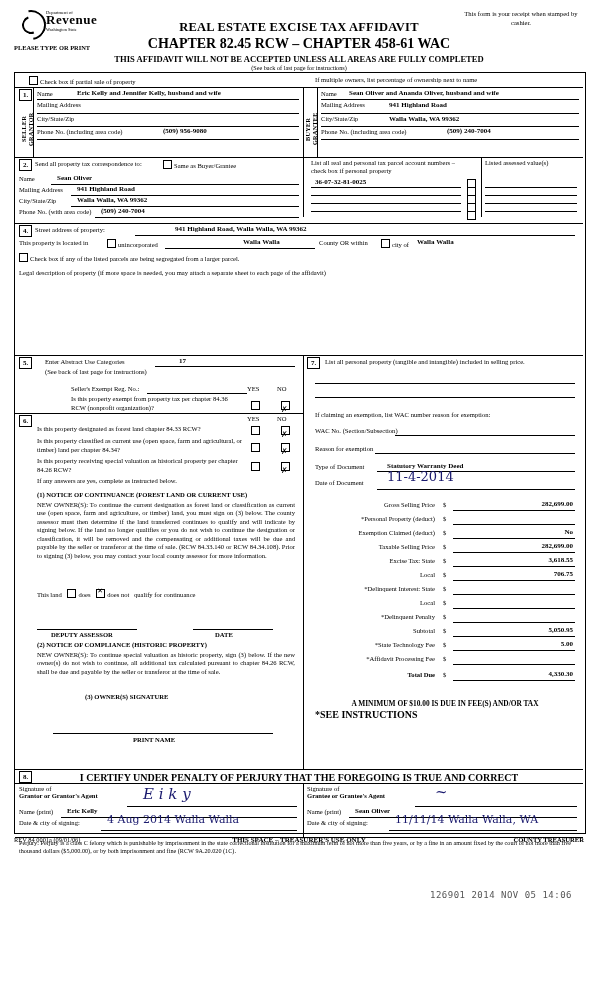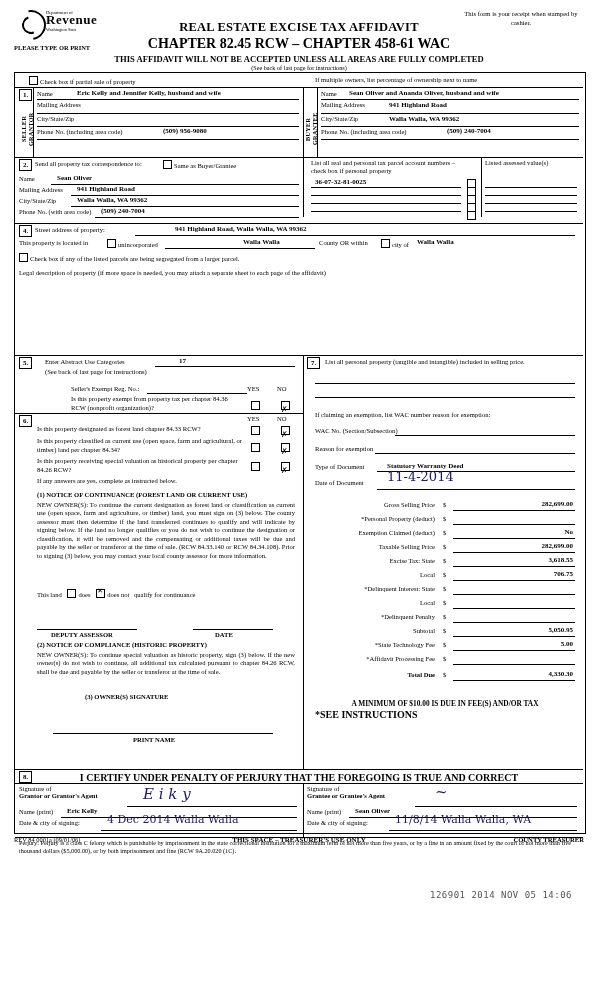--- a/index.html
+++ b/index.html
@@ -304,31 +304,31 @@
     <div class="hline" style="left:0;top:710px;width:568px;"></div>
     <div class="vline" style="left:288px;top:710px;height:54px;"></div>
 
     <div class="lbl" style="left:4px;top:712px;">Signature of<br><b>Grantor or Grantor's Agent</b></div>
     <div class="sig1" style="position:absolute;left:128px;top:712px;">E i k y</div>
     <div class="hline" style="left:112px;top:733px;width:170px;"></div>
     <div class="lbl" style="left:4px;top:735px;">Name (print)</div>
     <div class="fld" style="left:52px;top:734px;">Eric Kelly</div>
     <div class="hline" style="left:46px;top:744px;width:236px;"></div>
     <div class="lbl" style="left:4px;top:746px;">Date &amp; city of signing:</div>
-    <div class="handblue" style="position:absolute;left:92px;top:740px;font-size:11px;">4 Dec 2014  Walla Walla</div>
+    <div class="handblue" style="position:absolute;left:92px;top:740px;font-size:11px;">4 Aug 2014  Walla Walla</div>
     <div class="hline" style="left:86px;top:757px;width:196px;"></div>
 
     <div class="lbl" style="left:292px;top:712px;">Signature of<br><b>Grantee or Grantee's Agent</b></div>
     <div class="sig1" style="position:absolute;left:420px;top:710px;">~</div>
     <div class="hline" style="left:400px;top:733px;width:162px;"></div>
     <div class="lbl" style="left:292px;top:735px;">Name (print)</div>
     <div class="fld" style="left:340px;top:734px;">Sean  Oliver</div>
     <div class="hline" style="left:334px;top:744px;width:228px;"></div>
     <div class="lbl" style="left:292px;top:746px;">Date &amp; city of signing:</div>
-    <div class="handblue" style="position:absolute;left:380px;top:740px;font-size:11px;">11/8/14  Walla Walla, WA</div>
+    <div class="handblue" style="position:absolute;left:380px;top:740px;font-size:11px;">11/11/14  Walla Walla, WA</div>
     <div class="hline" style="left:374px;top:757px;width:188px;"></div>
 
     <div class="hline" style="left:0;top:764px;width:568px;"></div>
     <div class="lbl" style="left:4px;top:766px;width:560px;line-height:1.3;font-size:6.2px;">Perjury: Perjury is a class C felony which is punishable by imprisonment in the state correctional institution for a maximum term of not more than five years, or by a fine in an amount fixed by the court of not more than five thousand dollars ($5,000.00), or by both imprisonment and fine (RCW 9A.20.020 (1C).</div>
   </div>
 
   <div class="footer">
     <span style="position:absolute;left:0;top:0;">REV 84 0001a (09/01/06)</span>
     <span style="position:absolute;left:0;top:0;width:570px;text-align:center;font-weight:bold;font-size:7px;">THIS SPACE – TREASURER'S USE ONLY</span>
     <span style="position:absolute;right:0;top:0;font-weight:bold;font-size:6.6px;">COUNTY TREASURER</span>

